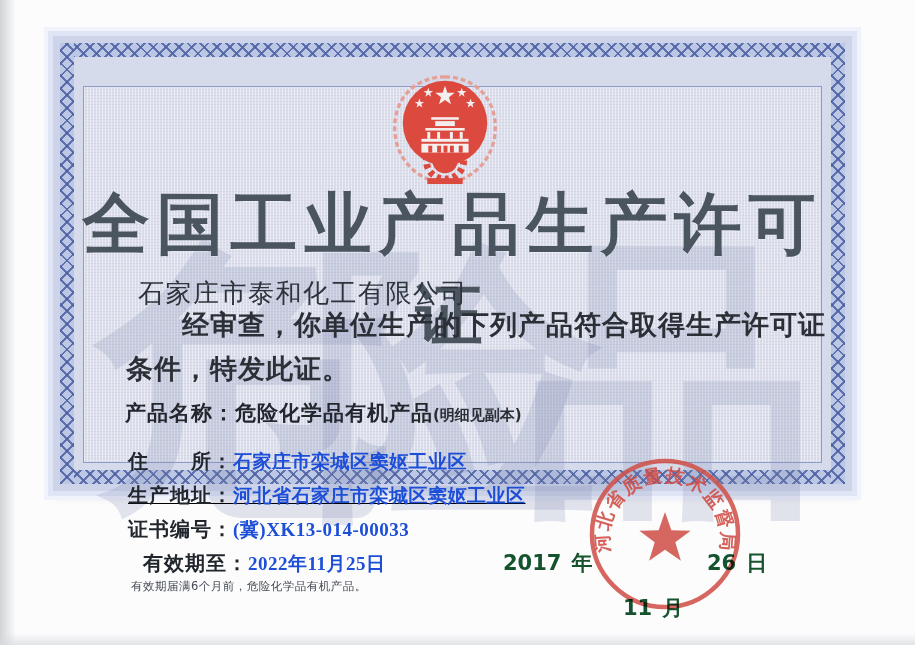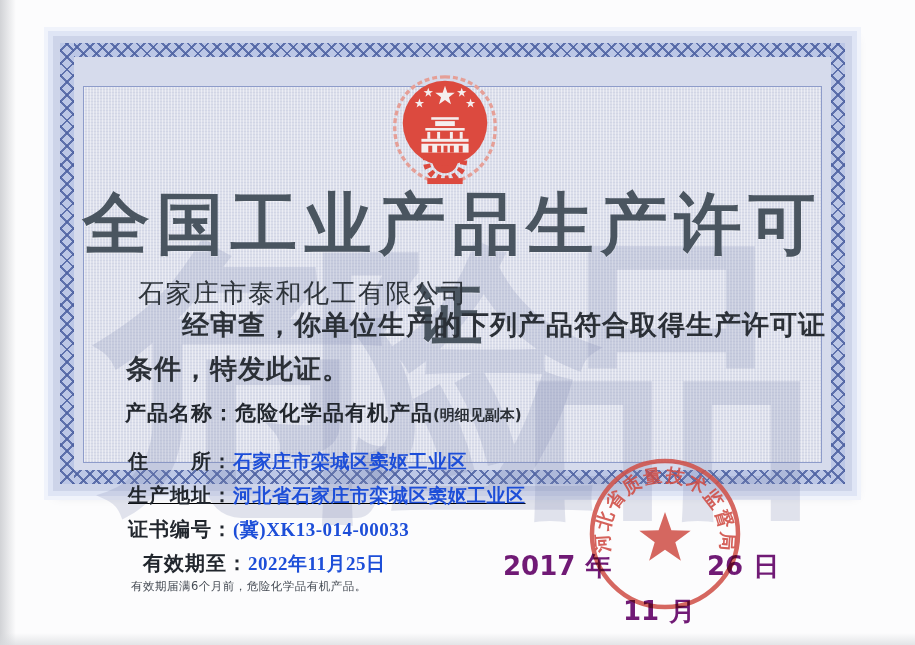--- a/index.html
+++ b/index.html
@@ -99,22 +99,22 @@
   .frow.r0 { top: 412px; }
   .frow.r1 { top: 446px; text-decoration: underline; }
   .frow.r2 { top: 480px; }
   .frow.r3 { top: 514px; margin-left: 15px; }
 
   .footnote {
     position: absolute; left: 78px; top: 543px;
     font-size: 11.5px; color: #464c55; letter-spacing: .5px;
   }
 
-  .issue-date { position: absolute; top: 513px; font-size: 26px; font-weight: bold;
-                color: #701a75; white-space: nowrap; }
+  .issue-date { position: absolute; top: 513px; font-size: 21px; font-weight: bold;
+                color: #14532d; white-space: nowrap; }
   .issue-date .num { margin-right: 10px; }
   .idate-y { left: 450px; }
   .idate-m { left: 570px; margin-top: 45px; }
   .idate-d { left: 654px; }
 
   .stamp {
     position: absolute; left: 532px; top: 418px; width: 160px; height: 160px;
     z-index: 3; opacity: .88; mix-blend-mode: multiply;
   }
 </style>

